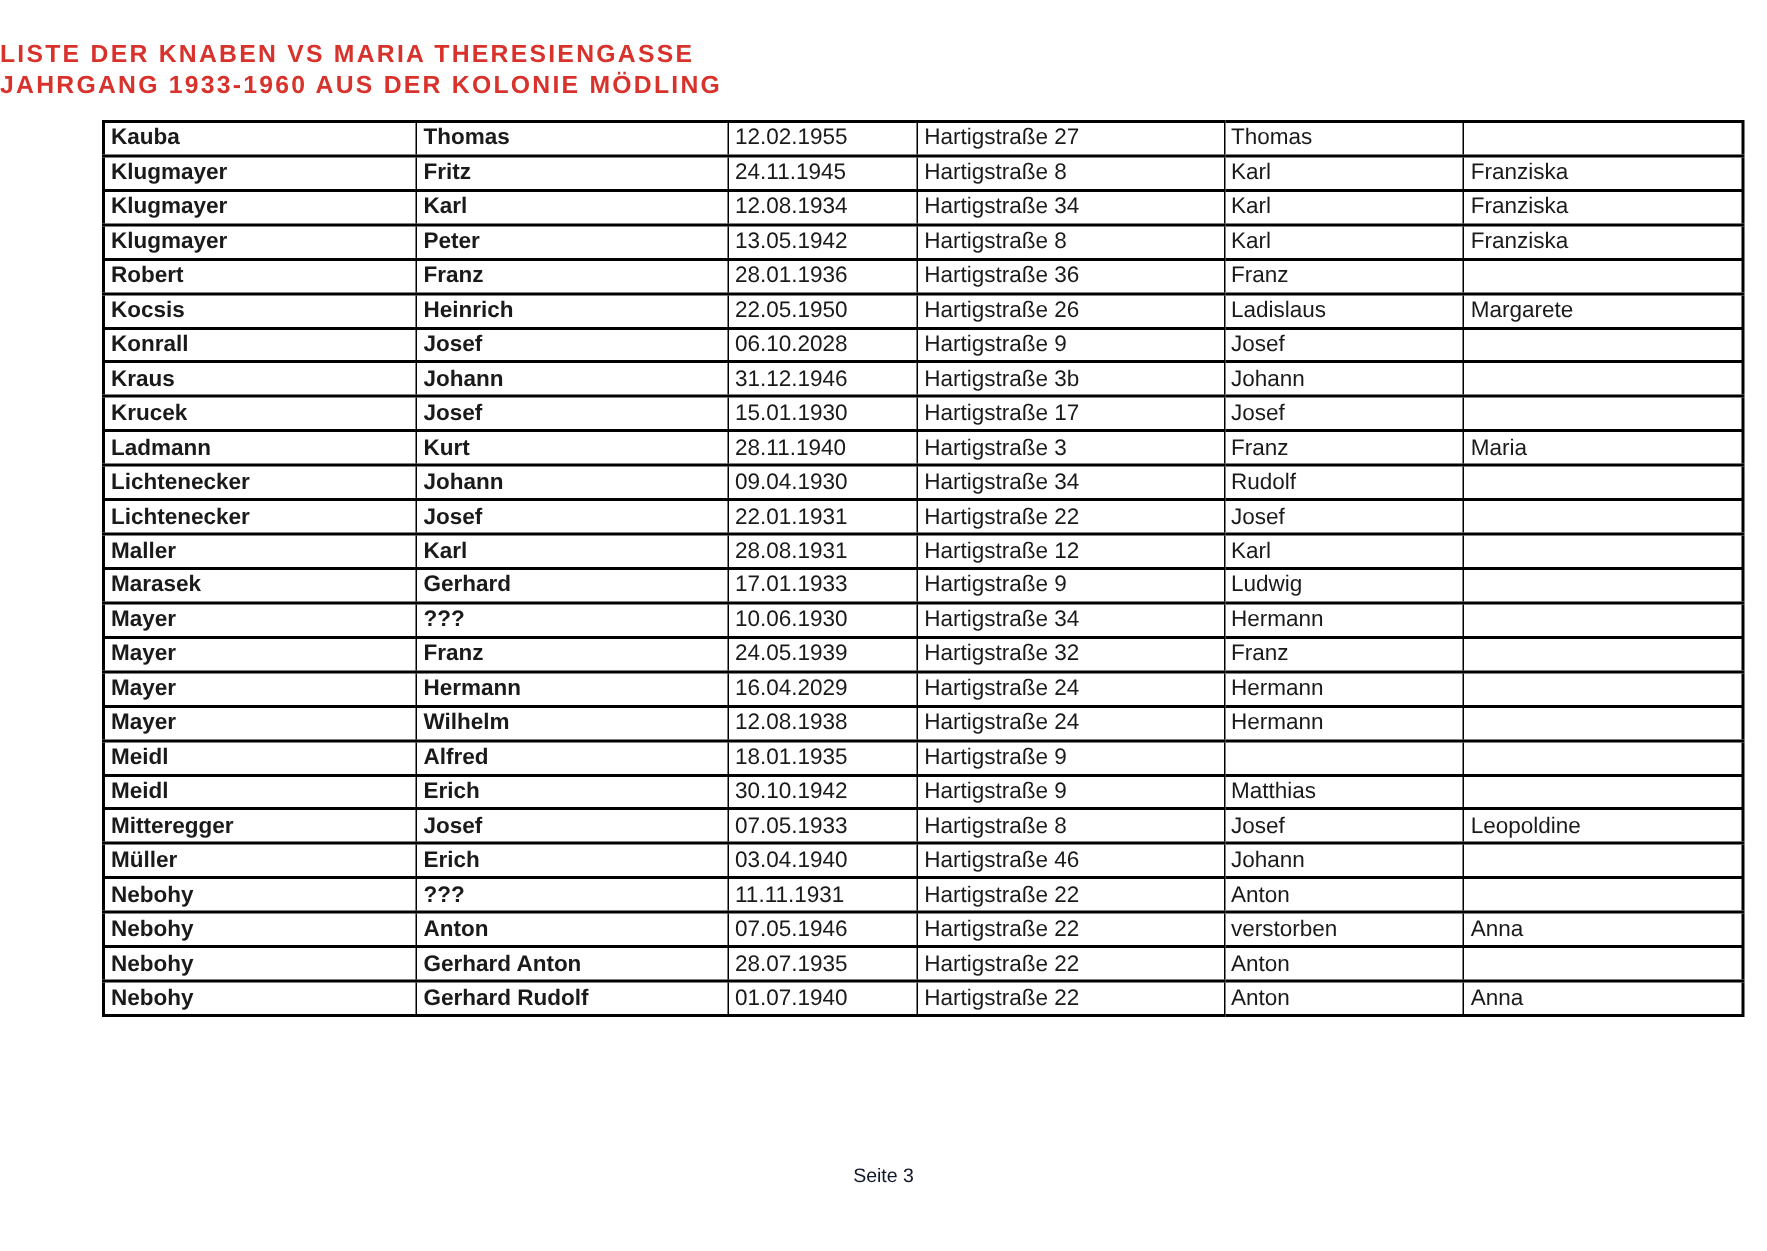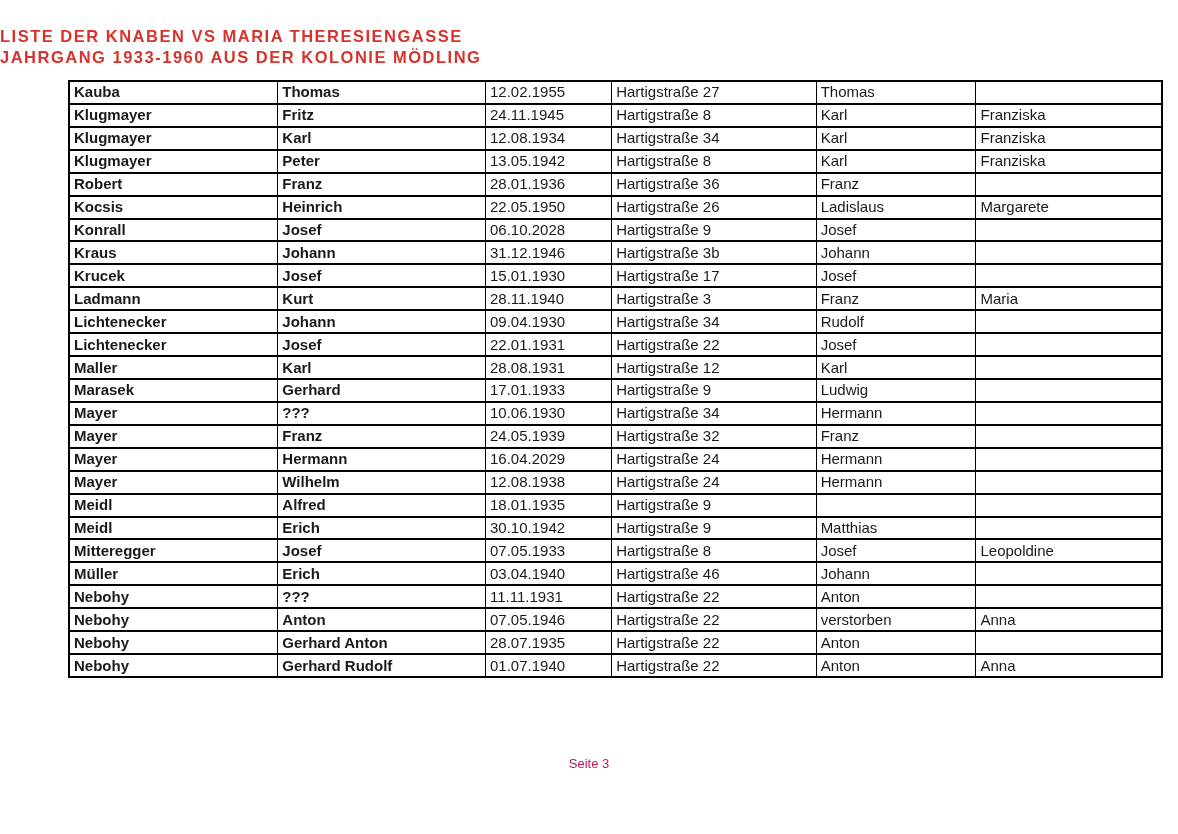--- a/index.html
+++ b/index.html
@@ -57,26 +57,26 @@
     font-weight: bold;
   }
   .col-w-surname   { width: 192px; }
   .col-w-firstname { width: 191px; }
   .col-w-birthdate { width: 116px; }
   .col-w-address   { width: 188px; }
   .col-w-father    { width: 147px; }
   .col-w-note      { width: 171px; }
   .page-footer {
     position: absolute;
-    top: 756px;
+    top: 776px;
     left: 0;
     width: 100%;
     text-align: center;
     font-size: 13px;
-    color: #be185d;
+    color: #0f172a;
   }
 </style>
 </head>
 <body>
 
 <div class="page">
 
   <div class="doc-title">
     <div>LISTE DER KNABEN VS MARIA THERESIENGASSE</div>
     <div>JAHRGANG 1933-1960 AUS DER KOLONIE MÖDLING</div>

